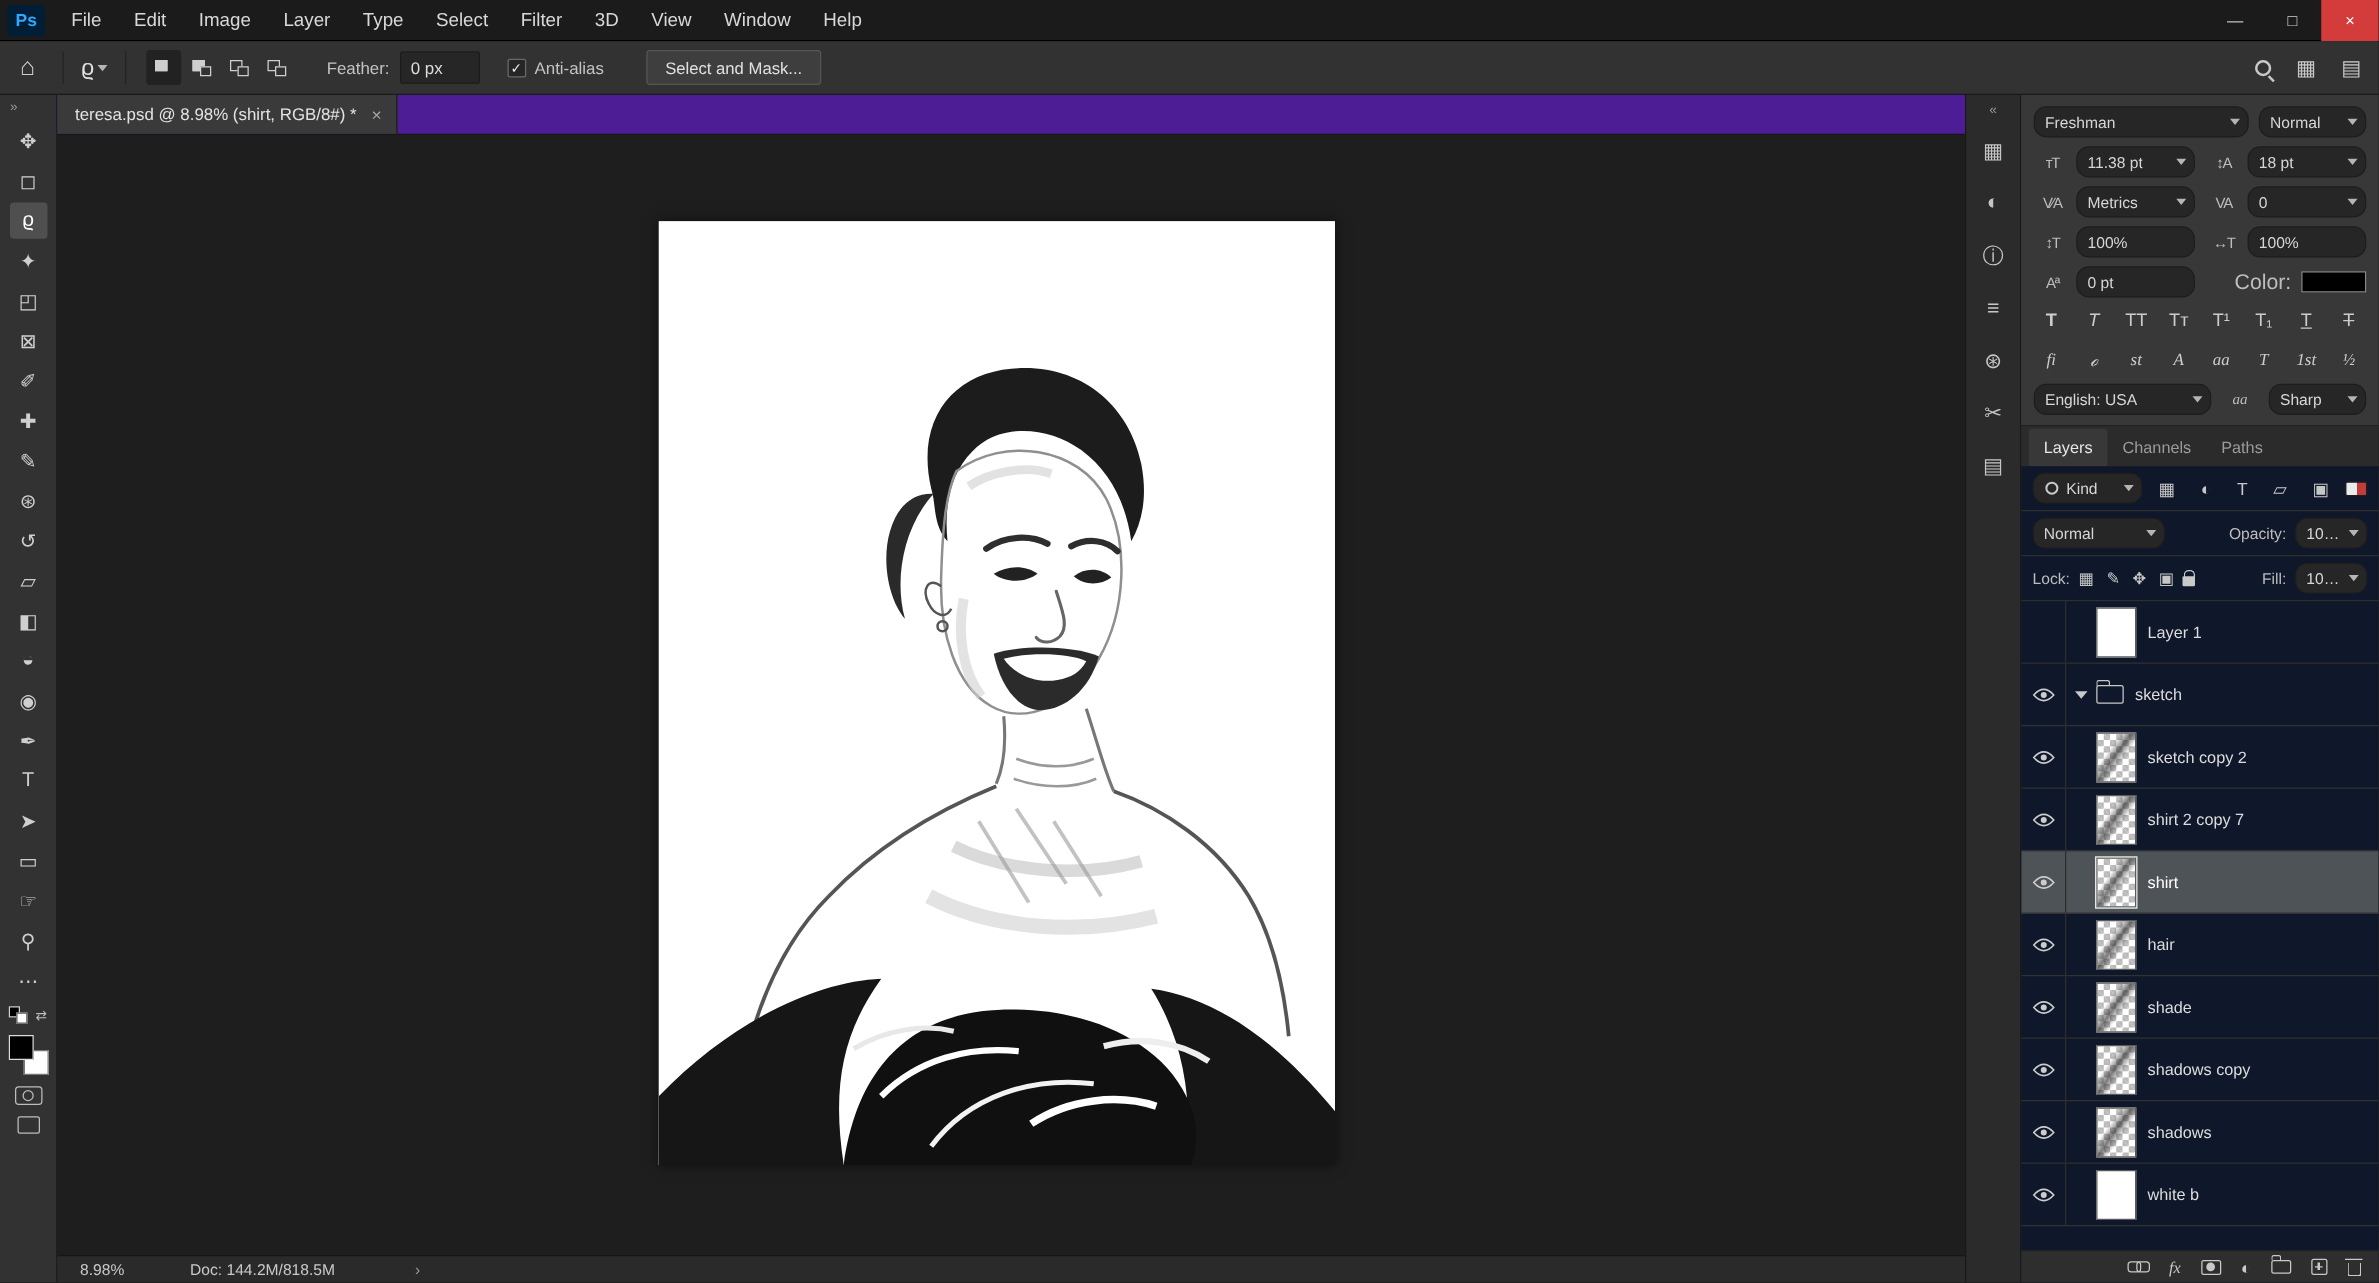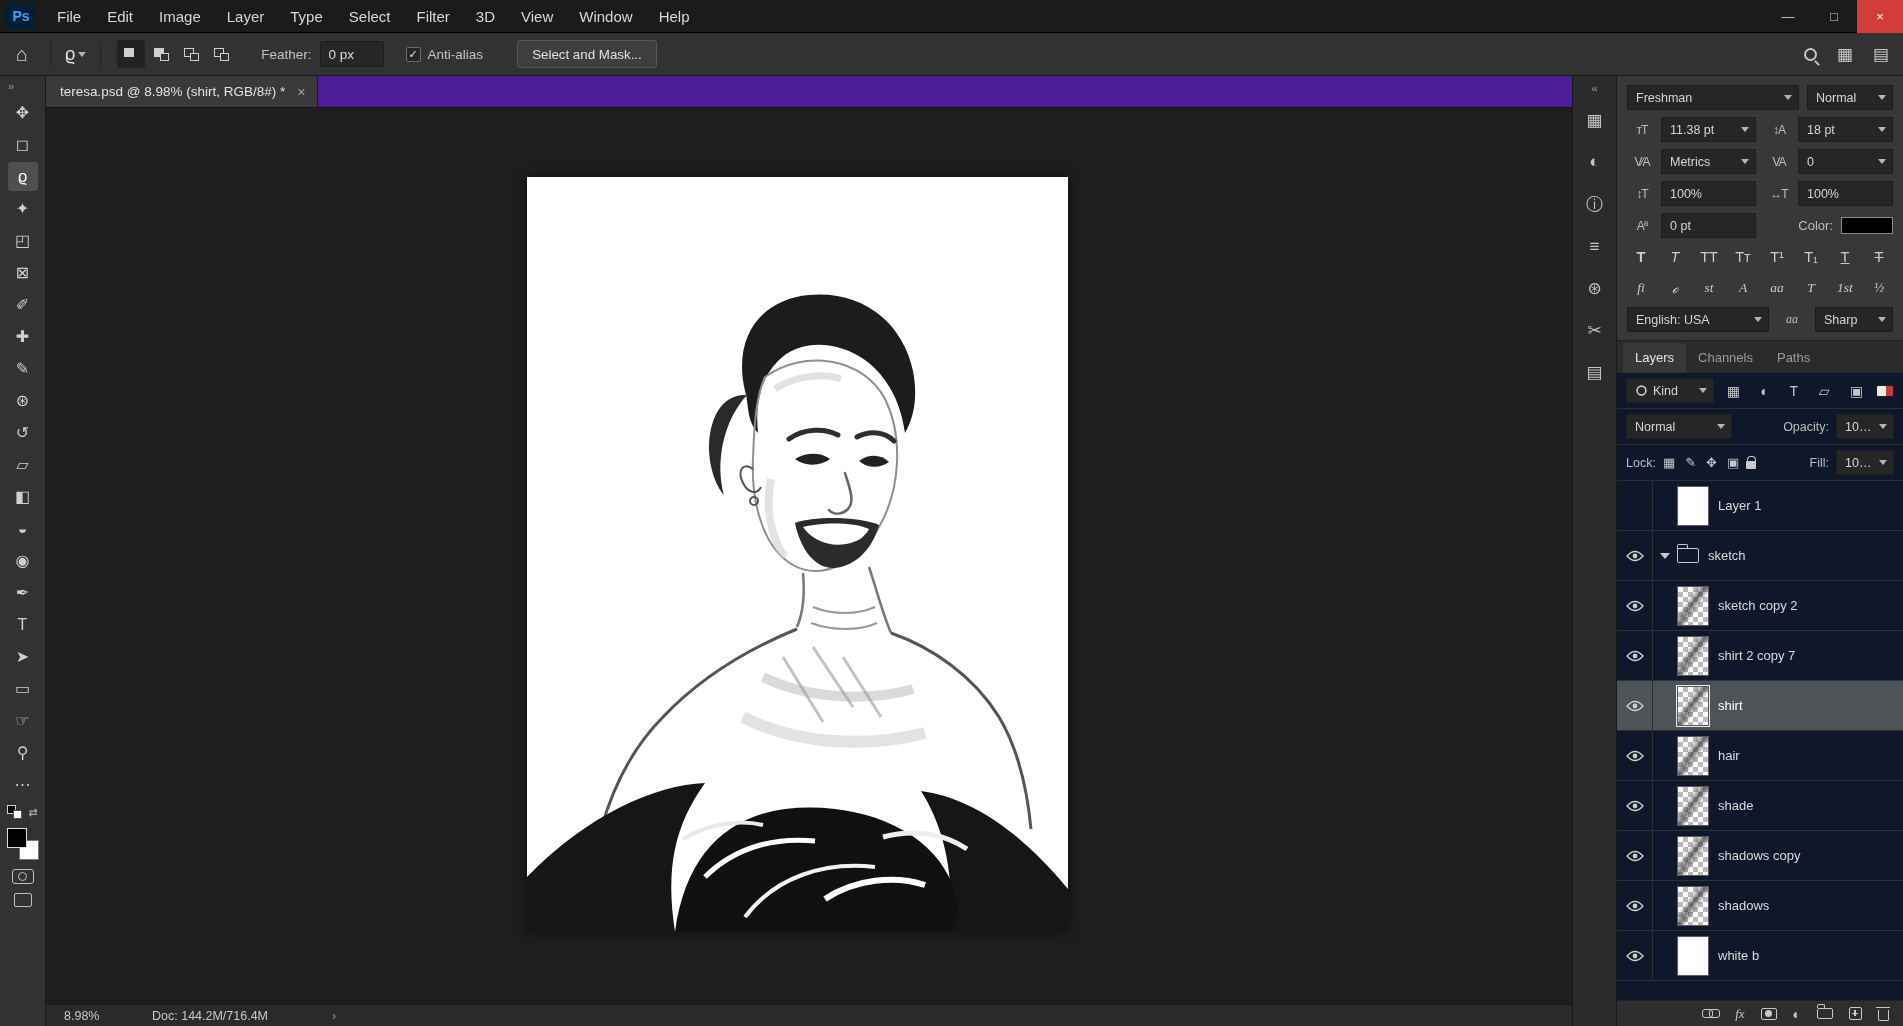--- a/index.html
+++ b/index.html
@@ -84,30 +84,30 @@
   
   .panels { width:287px; background:#2b2b2b; border-left:1px solid #191919; display:flex; flex-direction:column; }
   .panel-tabs { height:32px; background:#2b2b2b; display:flex; align-items:flex-end; padding-left:6px; flex:0 0 32px; }
   .panel-tab { padding:7px 12px 8px; font-size:13px; color:#9b9b9b; }
   .panel-tab.active { background:#383838; color:#e6e6e6; border-radius:2px 2px 0 0; }
 
   .char-panel { background:#383838; padding:9px 10px 8px; display:flex; flex-direction:column; gap:7px; border-bottom:1px solid #202020; }
   .cp-row { display:flex; align-items:center; gap:8px; }
   .pair { display:flex; align-items:center; gap:4px; flex:1; min-width:0; }
   .ficon { width:30px; flex:0 0 30px; font-size:12px; color:#bdbdbd; text-align:center; letter-spacing:-1px; white-space:nowrap; }
-  .field { height:25px; background:#262626; border:1px solid #1d1d1d; border-radius:0; display:flex; align-items:center; padding:0 6px 0 8px; color:#d6d6d6; font-size:12.5px; gap:6px; min-width:0; }
+  .field { height:25px; background:#262626; border:1px solid #1d1d1d; border-radius:10px; display:flex; align-items:center; padding:0 6px 0 8px; color:#d6d6d6; font-size:12.5px; gap:6px; min-width:0; }
   .field span { white-space:nowrap; overflow:hidden; text-overflow:ellipsis; }
   .field .arr { margin-left:auto; }
   .grow { flex:1; }
   .w86 { width:86px; flex:0 0 86px; }
   .w78 { width:78px; flex:0 0 78px; }
   .w104 { width:106px; flex:0 0 106px; }
   .w58 { width:58px; flex:0 0 58px; }
   .color-swatch { width:52px; height:17px; background:#000; border:1px solid #8a8a8a; margin-left:4px; }
-  .cp-label { color:#bdbdbd; font-size:13px; }
+  .cp-label { color:#bdbdbd; font-size:17px; }
   .fmt-row { display:flex; justify-content:space-between; padding:1px 2px; }
   .fmt-btn { width:24px; height:22px; display:flex; align-items:center; justify-content:center; color:#cccccc; font-size:14.5px; border-radius:2px; }
   .fmt-btn.b { font-weight:bold; }
   .fmt-btn.i { font-style:italic; }
   .fmt-btn.u { text-decoration:underline; }
   .fmt-btn.s { text-decoration:line-through; }
   .ot-row .fmt-btn { font-family:"Liberation Serif", serif; font-style:italic; font-size:13.5px; }
   .serif { font-family:"Liberation Serif", serif; font-style:italic; letter-spacing:0; }
 
   .layers-wrap { flex:1; background:#0f172a; display:flex; flex-direction:column; min-height:0; }
@@ -409,21 +409,21 @@
             <path d="M178 700 C208 670 248 660 288 664" stroke="#ffffff" stroke-width="5" fill="none"></path>
             <path d="M218 740 C248 700 298 684 348 690" stroke="#f2f2f2" stroke-width="4" fill="none"></path>
             <path d="M298 722 C328 702 368 698 398 708" stroke="#ffffff" stroke-width="6" fill="none"></path>
             <path d="M156 662 C181 647 211 642 236 648" stroke="#e8e8e8" stroke-width="4" fill="none"></path>
             <path d="M356 660 C386 652 416 656 440 672" stroke="#eeeeee" stroke-width="5" fill="none"></path>
           </svg>
         </div>
       </div>
       <div class="statusbar">
         <span class="zoom">8.98%</span>
-        <span>Doc: 144.2M/716.4M</span>
+        <span>Doc: 144.2M/818.5M</span>
         <span class="chev">›</span>
       </div>
     </section>
 
     <aside class="iconstrip">
       <span class="collapse">«</span>
       <div class="strip-icons">
 
           <span class="glyph">▦</span>
 

